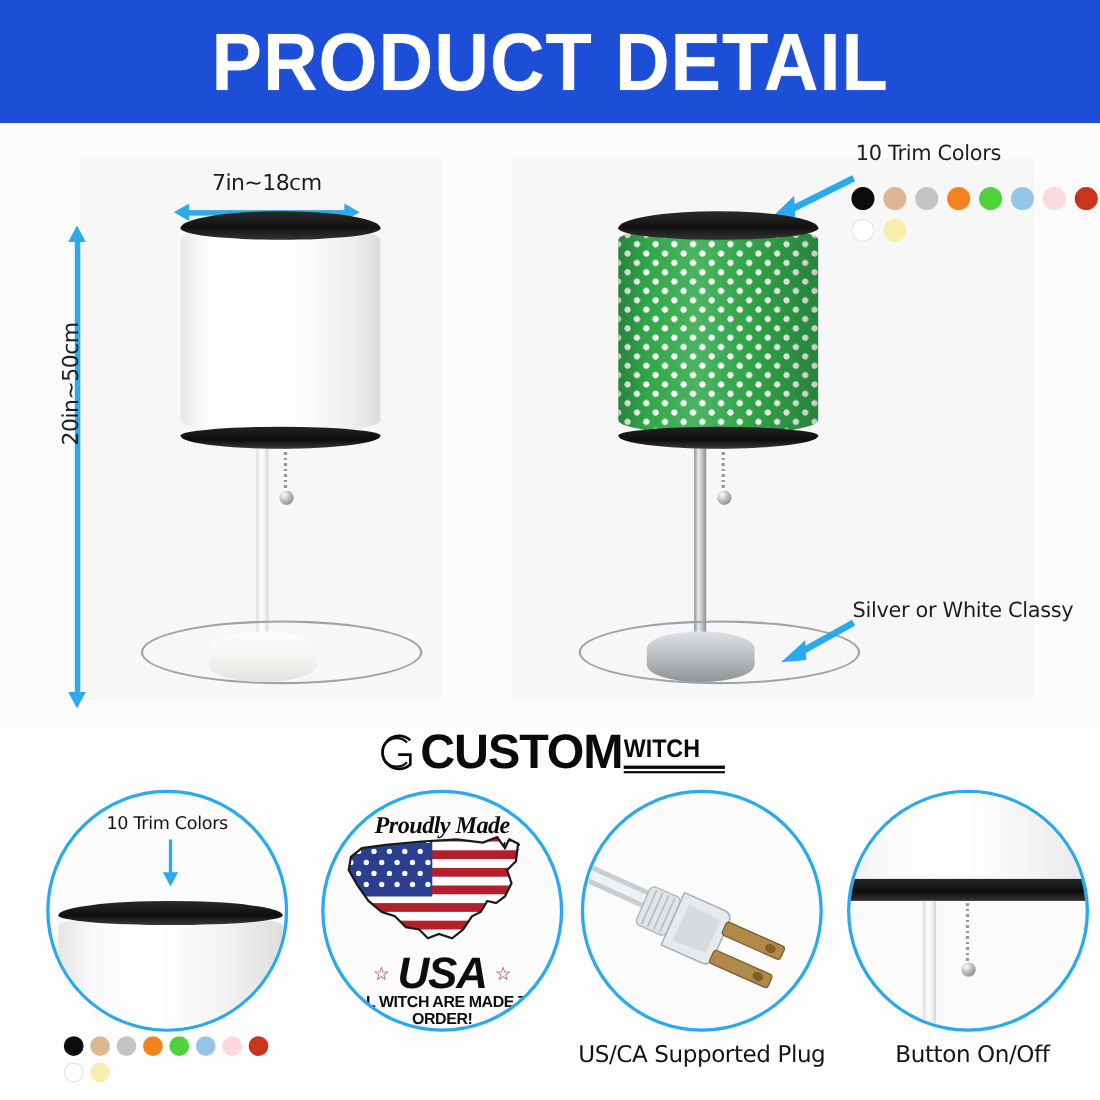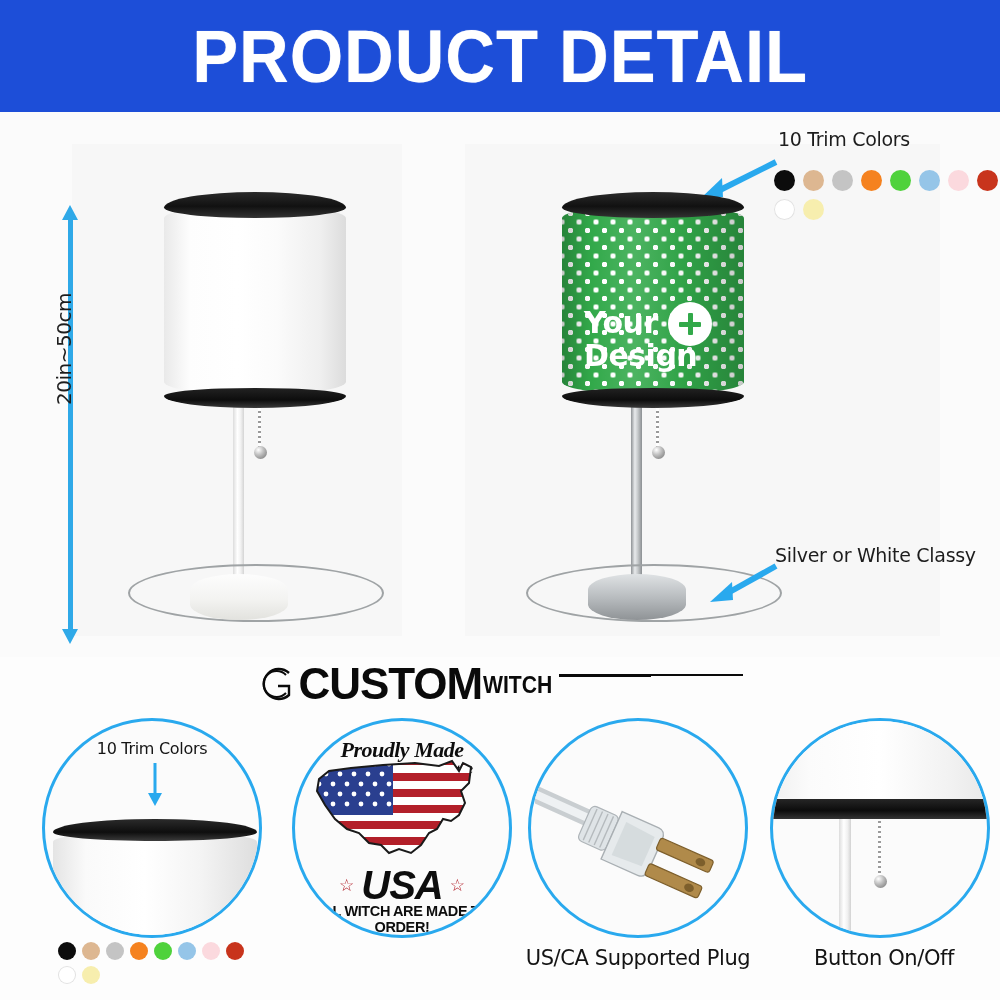--- a/index.html
+++ b/index.html
@@ -227,21 +227,21 @@
     margin-right: 1px;
   }
   #logo-custom {
     font-family: "Liberation Sans", sans-serif;
     font-weight: bold;
     font-size: 44px;
     letter-spacing: -1px;
     color: #0a0a0a;
   }
   #logo-witch-wrap {
-    display: flex; flex-direction: row; align-items: stretch;
+    display: flex; flex-direction: column; align-items: stretch;
     margin-left: 1px; margin-top: 2px;
   }
   #logo-witch {
     font-family: "Liberation Sans", sans-serif;
     font-weight: bold;
     font-size: 23px;
     letter-spacing: 0px;
     color: #0a0a0a;
     transform: scaleX(0.92);
     transform-origin: left center;
@@ -361,20 +361,26 @@
 
   <div id="header-banner">
     <div id="header-title">PRODUCT DETAIL</div>
   </div>
 
   <div id="main-area">
 
     <div class="photo-bg" style="left:72px;  top:32px;  width:330px; height:492px;"></div>
     <div class="photo-bg" style="left:465px; top:32px;  width:475px; height:492px;"></div>
 
+    <div id="width-dim">
+      <div class="dim-label">7in~18cm</div>
+      <div class="dim-line"></div>
+      <div class="arrow-l"></div>
+      <div class="arrow-r"></div>
+    </div>
 
     <div id="height-dim">
       <div class="v-line"></div>
       <div class="arrow-up"></div>
       <div class="arrow-dn"></div>
       <div class="dim-label-v">20in~50cm</div>
     </div>
 
     <div class="lamp" style="left:150px; top:80px; width:210px; height:440px;">
       <div class="shade-wrap" style="left:14px; top:0; width:182px; height:216px;">
@@ -391,28 +397,20 @@
       <div class="stand-pole pole-white" style="left:83px; top:212px; height:195px;"></div>
       <div class="cord-ring" style="left:-22px; top:372px; width:256px; height:58px;"></div>
       <div class="base-disc base-white" style="left:40px; top:382px; width:98px; height:46px;"></div>
     </div>
 
     <div class="lamp" style="left:548px; top:80px; width:210px; height:440px;">
       <div class="shade-wrap" style="left:14px; top:0; width:182px; height:216px;">
         <div class="shade-top-rim"></div>
         <div class="shade-body">
           <div class="shade-green"></div>
-        </div>
-        <div class="your-design">
-          <div class="line1">Your</div>
-          <div class="line2">Design</div>
-          <div class="plus-badge">
-            <span class="pv"></span>
-              <span class="ph"></span>
-          </div>
         </div>
         <div class="shade-bot-rim"></div>
       </div>
       <div class="pull-chain" style="left:105px; top:214px; width:10px; height:42px;">
         <div class="chain-line"></div>
           <div class="chain-ball"></div>
       </div>
       <div class="stand-pole pole-silver" style="left:83px; top:212px; height:195px;"></div>
       <div class="cord-ring" style="left:-22px; top:372px; width:256px; height:58px;"></div>
       <div class="base-disc base-silver" style="left:40px; top:382px; width:98px; height:46px;"></div>

